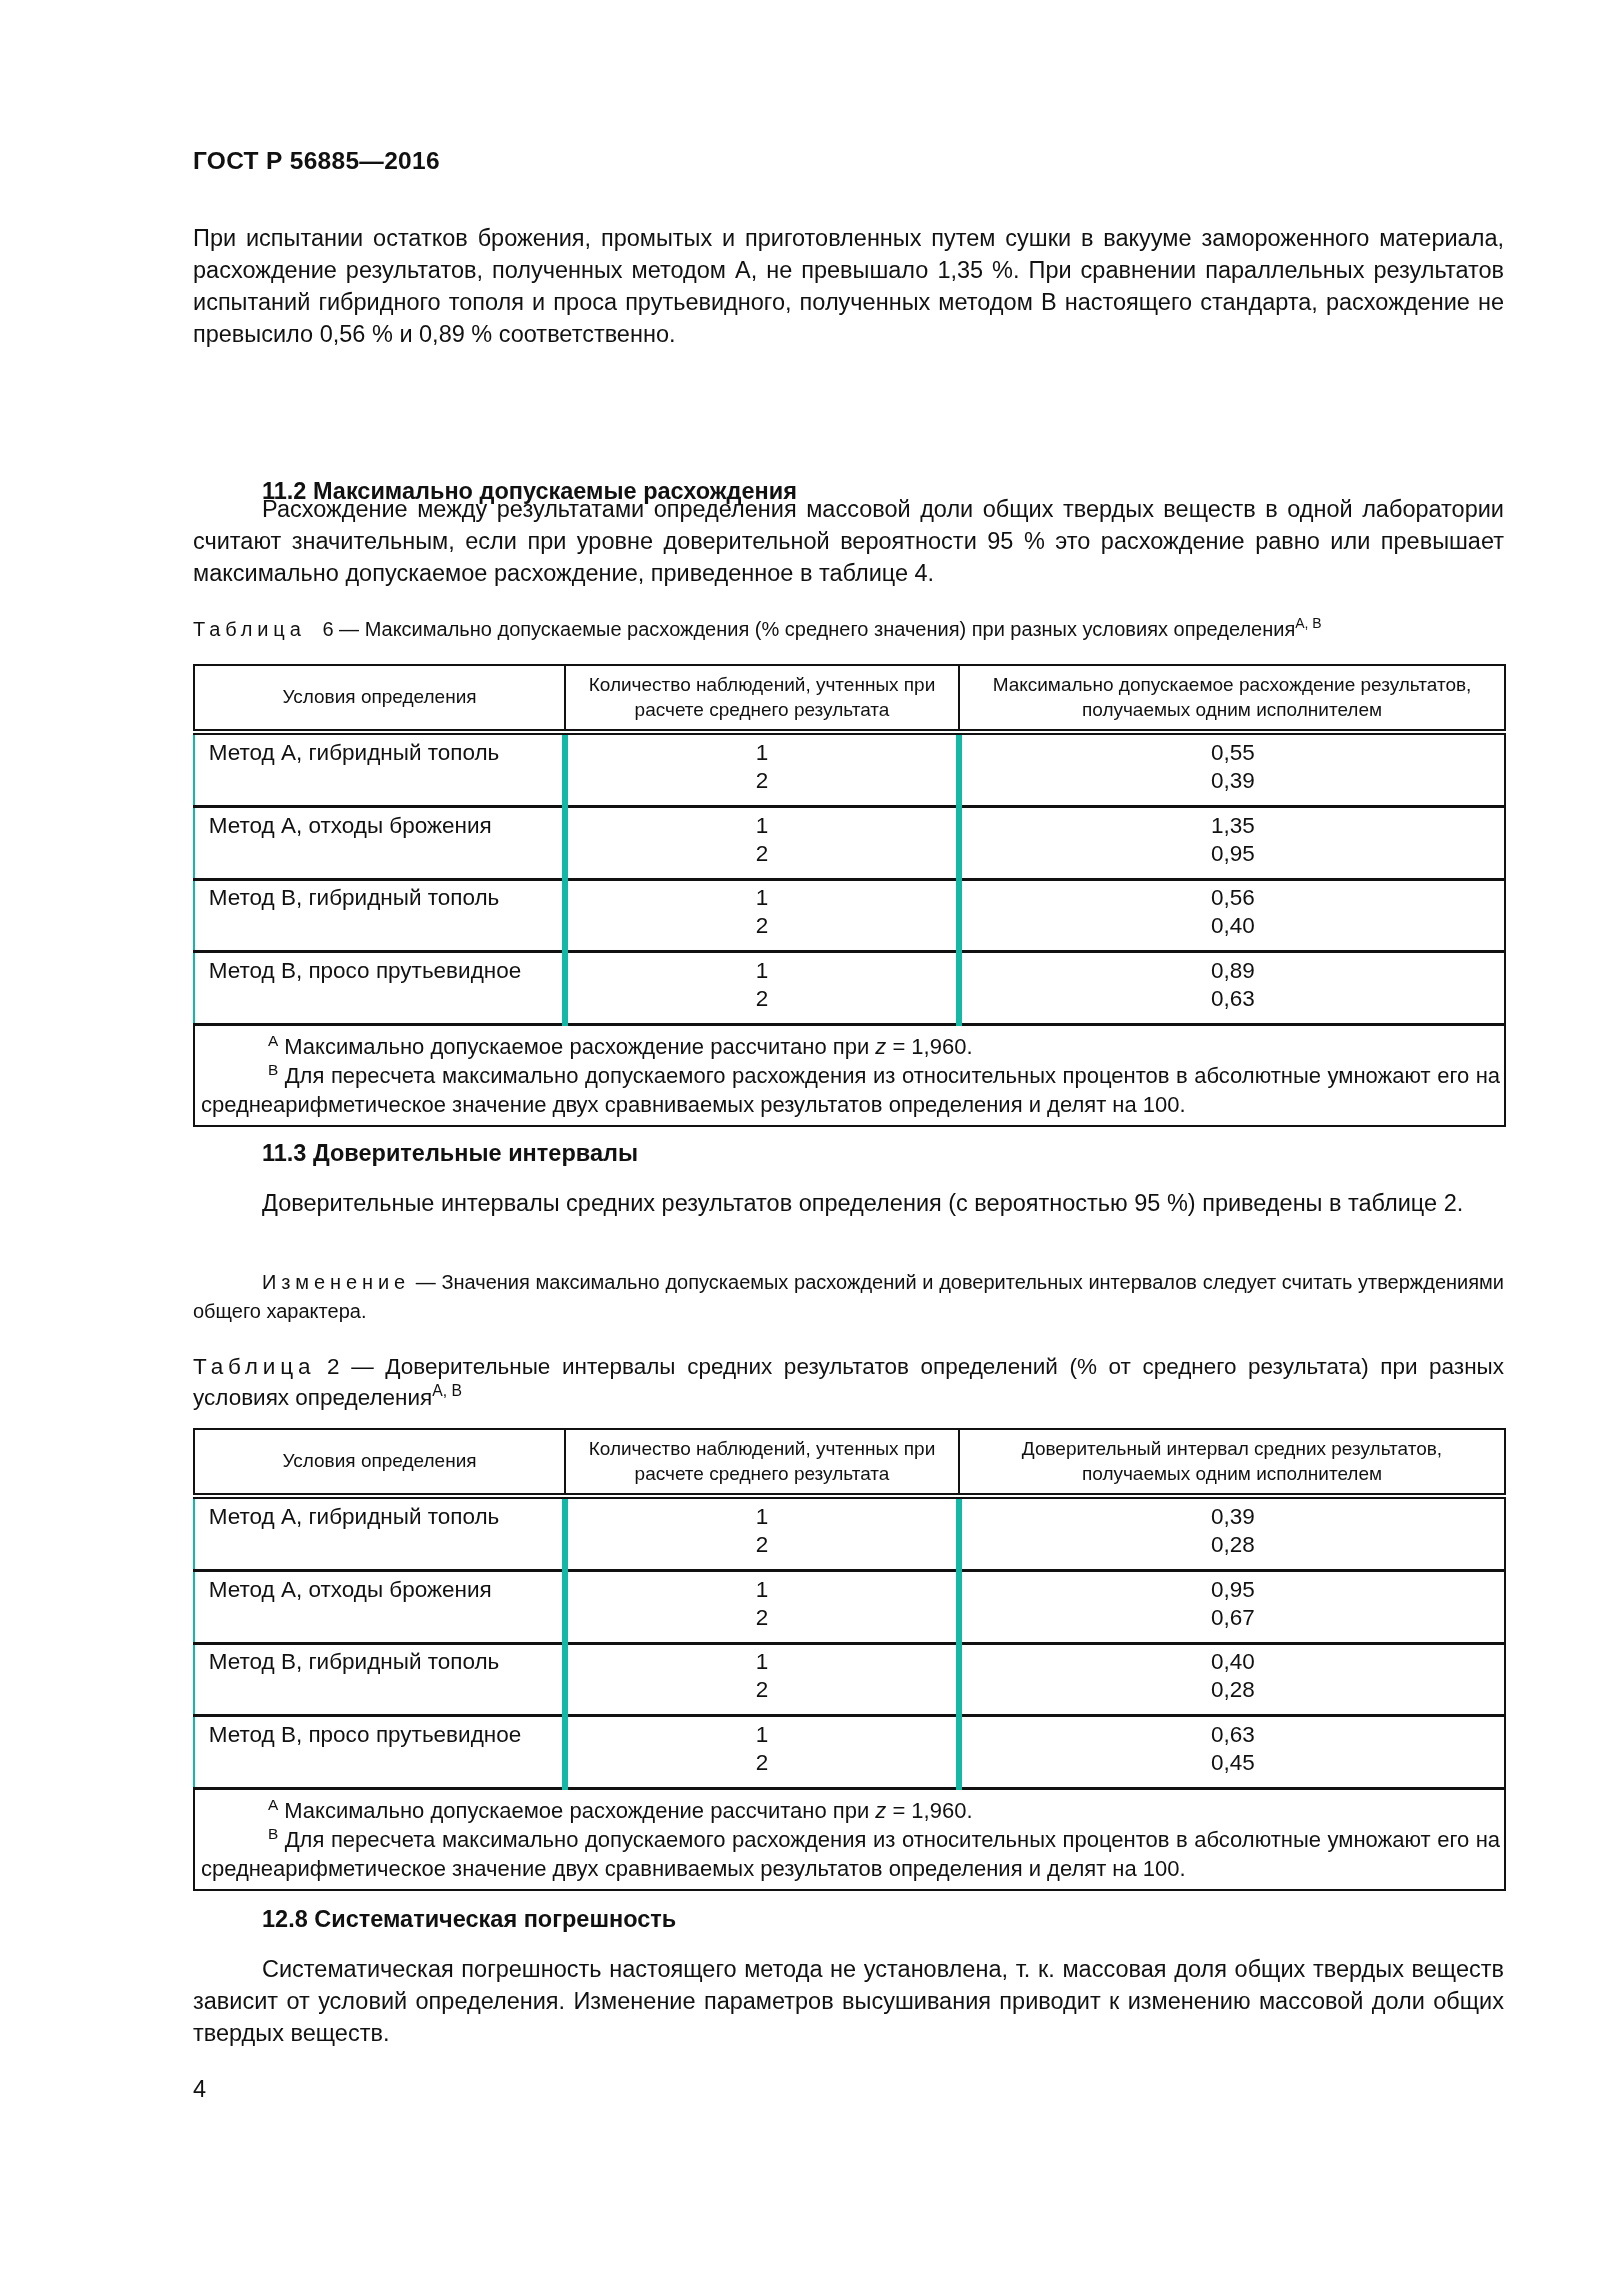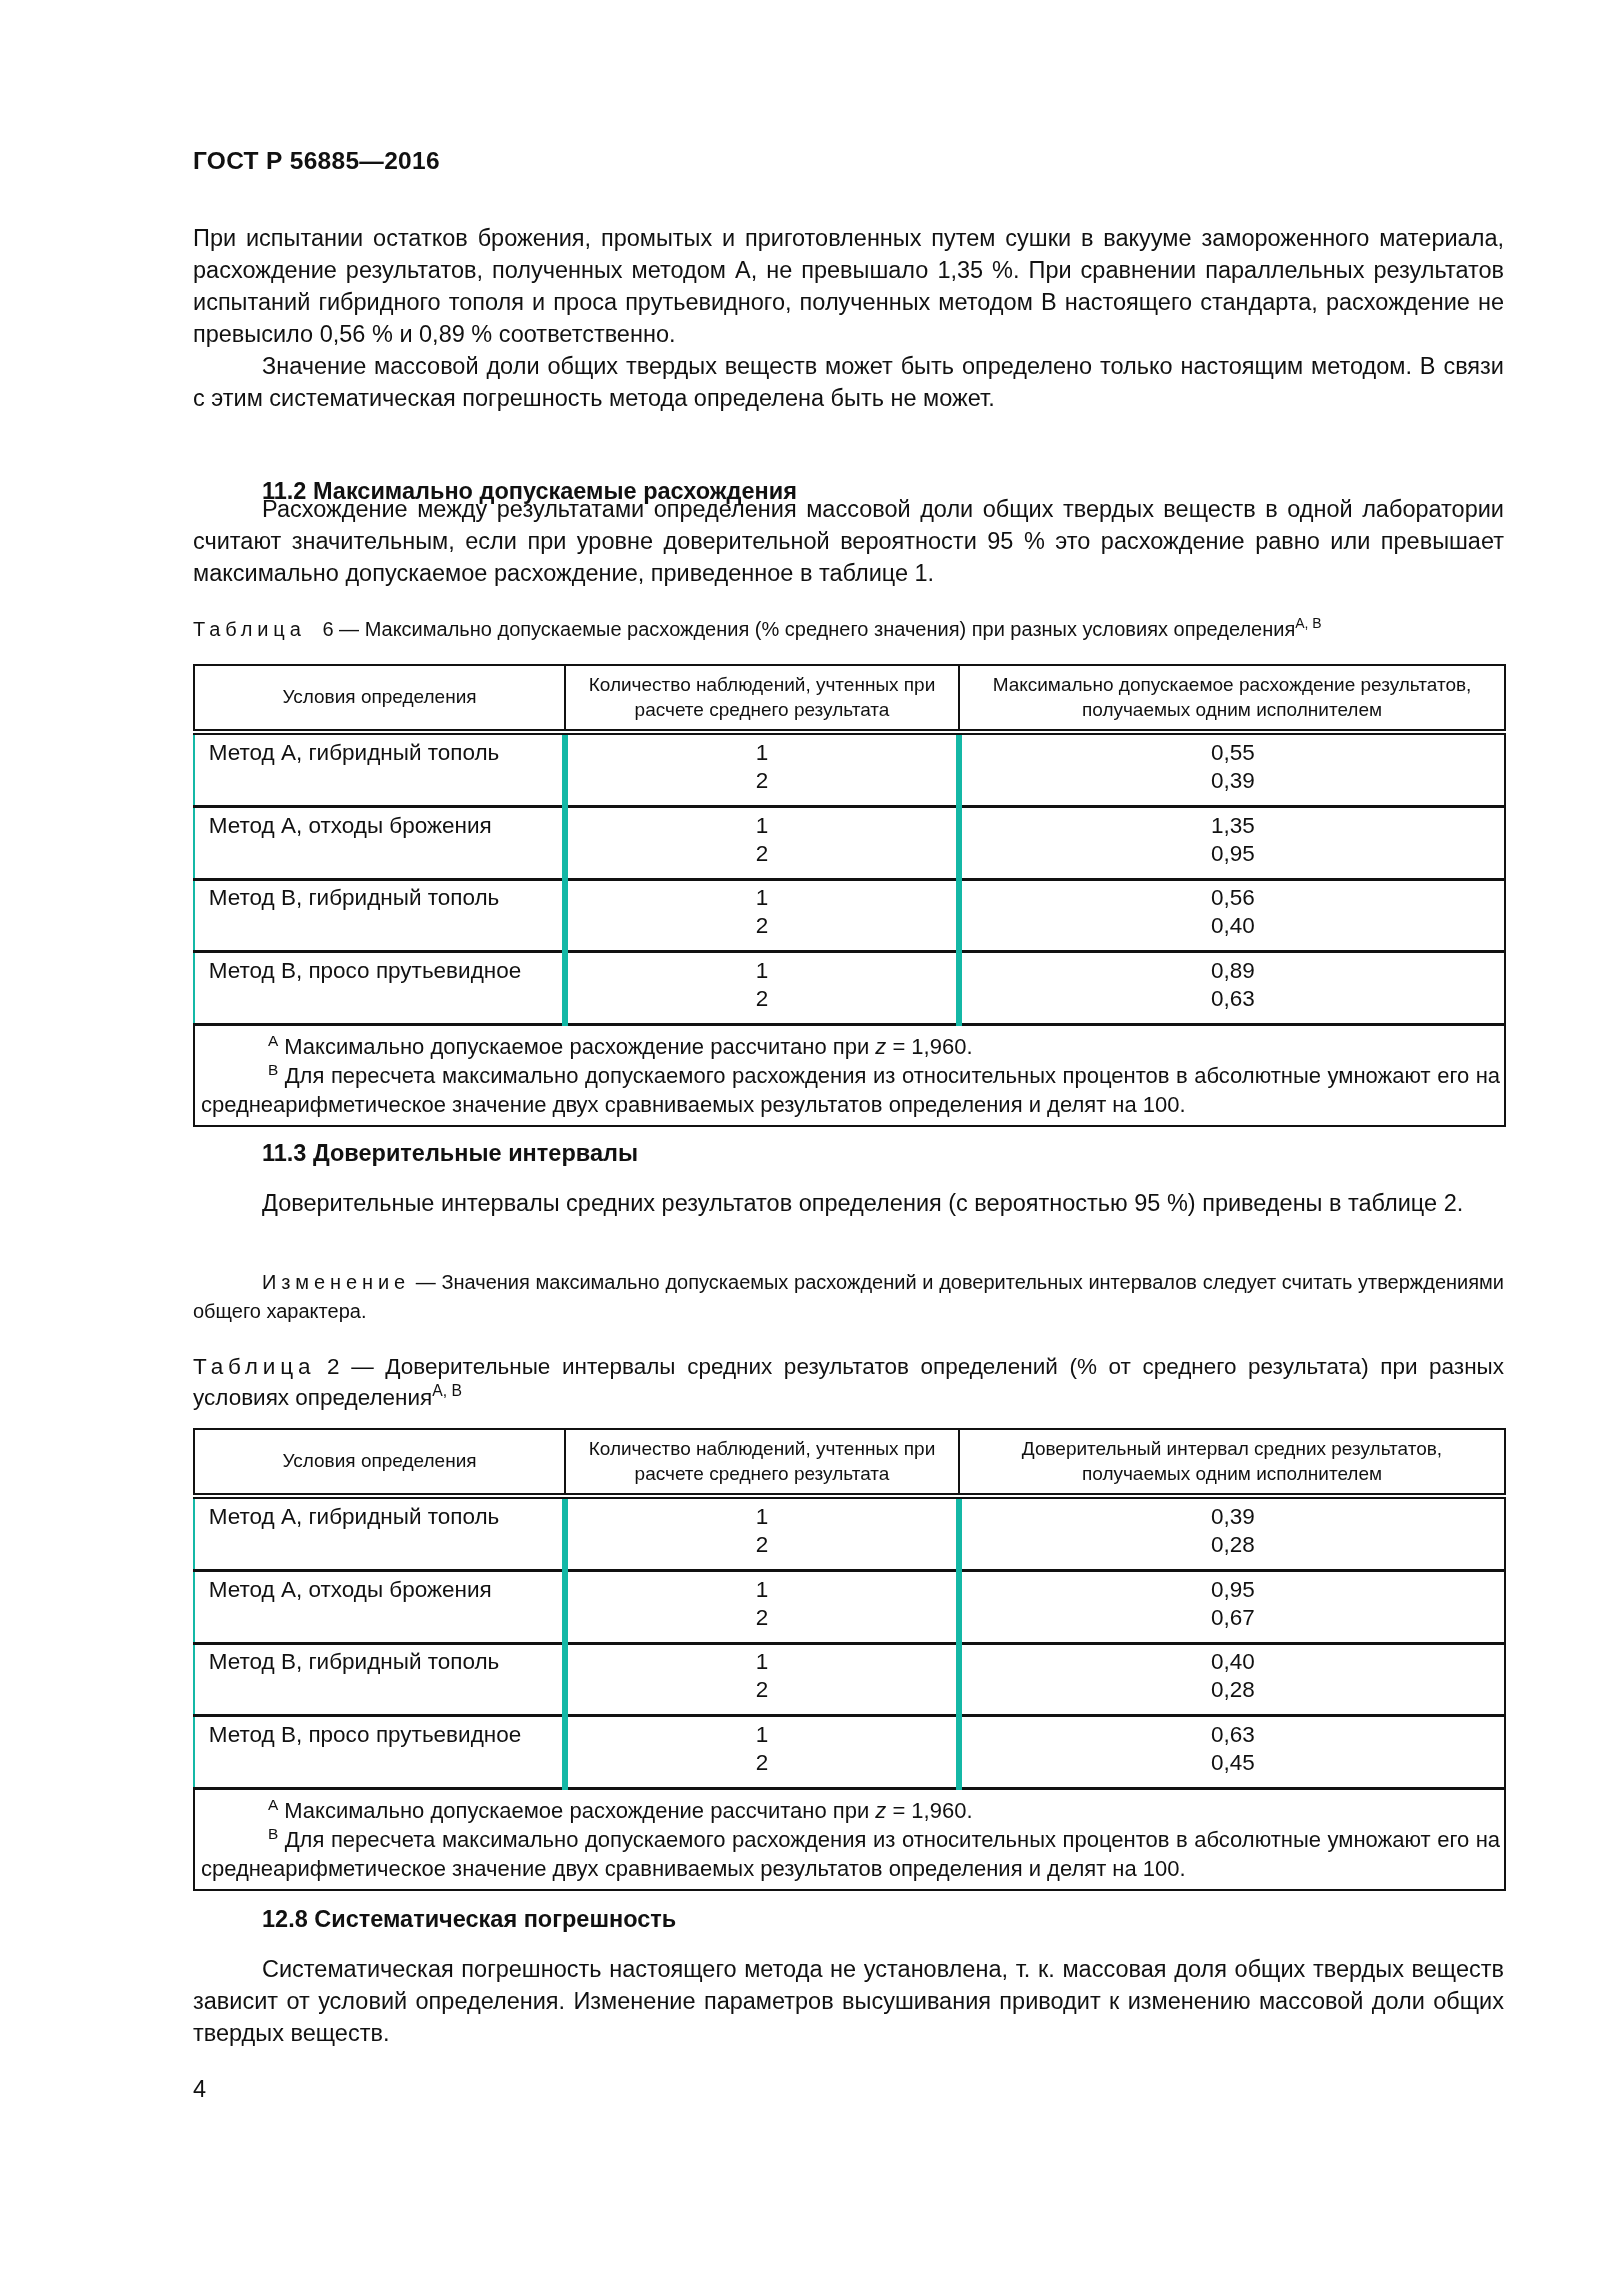--- a/index.html
+++ b/index.html
@@ -55,28 +55,27 @@
   </style>
 </head>
 <body>
 
 <div class="page">
 
   <div class="hdr">ГОСТ Р 56885—2016</div>
 
   <div class="block" style="top:222px;">
     <p class="p">При испытании остатков брожения, промытых и приготовленных путем сушки в вакууме замороженного материала, расхождение результатов, полученных методом А, не превышало 1,35 %. При сравнении параллельных результатов испытаний гибридного тополя и проса прутьевидного, полученных методом В настоящего стандарта, расхождение не превысило 0,56 % и 0,89 % соответственно.</p>
-    <p class="p ind">Значение массовой доли общих твердых веществ может быть определено только настоящим методом. В связи с этим систематическая погрешность метода определена быть не может.</p>
   </div>
 
   <div class="block" style="top:446px;margin-top:32px;">
     <div class="h2">11.2 Максимально допускаемые расхождения</div>
   </div>
   <div class="block" style="top:493px;">
-    <p class="p ind">Расхождение между результатами определения массовой доли общих твердых веществ в одной лаборатории считают значительным, если при уровне доверительной вероятности 95 % это расхождение равно или превышает максимально допускаемое расхождение, приведенное в таблице 1.</p>
+    <p class="p ind">Расхождение между результатами определения массовой доли общих твердых веществ в одной лаборатории считают значительным, если при уровне доверительной вероятности 95 % это расхождение равно или превышает максимально допускаемое расхождение, приведенное в таблице 4.</p>
   </div>
 
   <div class="block cap" style="top:615px; white-space:nowrap;">
     <span class="spaced">Таблица</span>&nbsp;&nbsp;&nbsp;<span>6 — Максимально допускаемые расхождения (% среднего значения) при разных условиях определения</span><sup>A, B</sup>
   </div>
 
   <table class="t" style="top:664px;">
     <colgroup>
         <col class="c1">
         <col class="c2">

